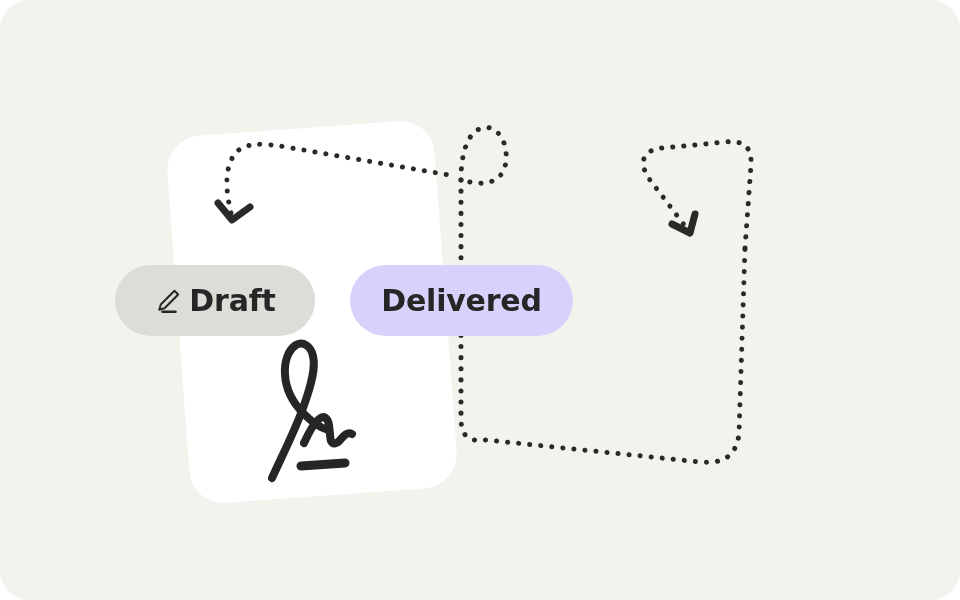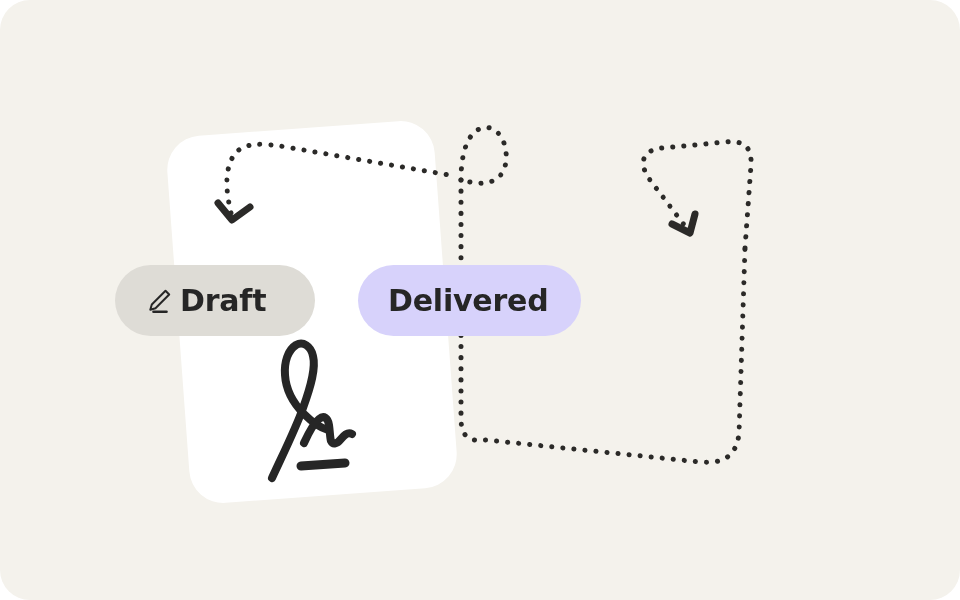--- a/index.html
+++ b/index.html
@@ -48,21 +48,21 @@
     transform-origin: 50% 50%;
   }
 
   
   .badge {
     position: absolute;
     height: 71px;
     border-radius: 36px;
     display: flex;
     align-items: center;
-    justify-content: flex-start;
+    justify-content: center;
     gap: 7px;
     box-sizing: border-box;
     padding: 0 30px;
     white-space: nowrap;
     user-select: none;
   }
   .badge-label {
     font-family: "DejaVu Sans", sans-serif;
     font-size: 30px;
     font-weight: 700;
@@ -70,21 +70,21 @@
     line-height: 1;
     color: #262626;
   }
   #badge-draft {
     left: 115px;
     top: 265px;
     width: 200px;
     background: #DEDCD6;
   }
   #badge-delivered {
-    left: 358px;
+    left: 350px;
     top: 265px;
     width: 223px;
     background: #D7D2FB;
   }
   #badge-completed {
     left: 612px;
     top: 265px;
     width: 239px;
     background: #FBE35B;
   }

